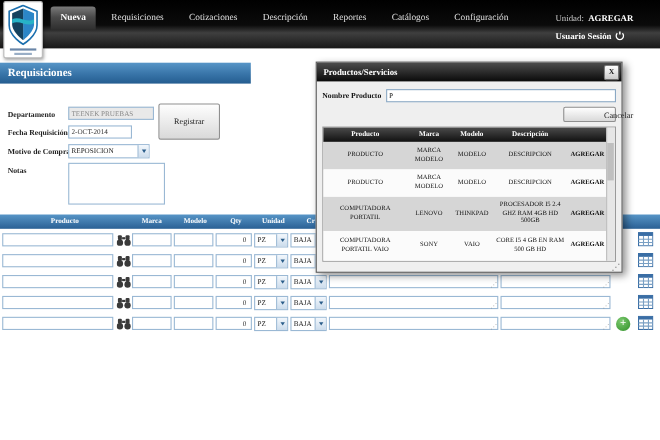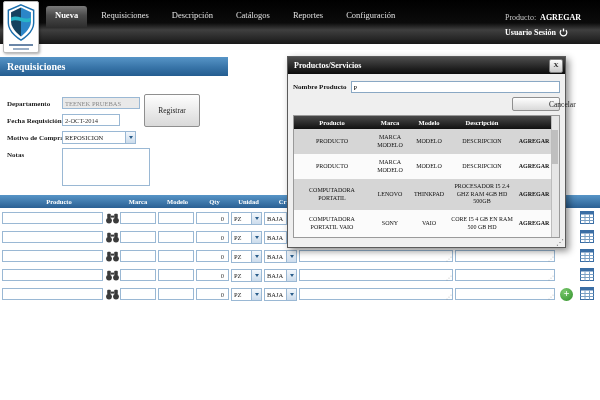--- a/index.html
+++ b/index.html
@@ -88,28 +88,29 @@
 </style>
 </head>
 <body>
 
 <div class="screen">
 
   <div class="topbar">
     <div class="nav">
       <div class="nav-item active">Nueva</div>
       <div class="nav-item">Requisiciones</div>
+      <div class="nav-item">Cotizaciones</div>
       <div class="nav-item">Descripción</div>
+      <div class="nav-item">Reportes</div>
       <div class="nav-item">Catálogos</div>
-      <div class="nav-item">Reportes</div>
       <div class="nav-item">Configuración</div>
     </div>
     <div class="user-area">
       <div>
-        <span class="u-label">Producto:</span>
+        <span class="u-label">Unidad:</span>
         <span class="u-name">AGREGAR</span>
       </div>
       <div class="logout">
         <span>Usuario Sesión</span>
         <span style="line-height:0;">
           <svg width="9" height="9" viewBox="0 0 10 10">
               <path d="M5 0.6 v3.2" stroke="#fff" stroke-width="1.5" fill="none"></path>
               <path d="M2.4 2.5 a3.7 3.7 0 1 0 5.2 0" stroke="#fff" stroke-width="1.3" fill="none"></path>
             </svg>
         </span>

